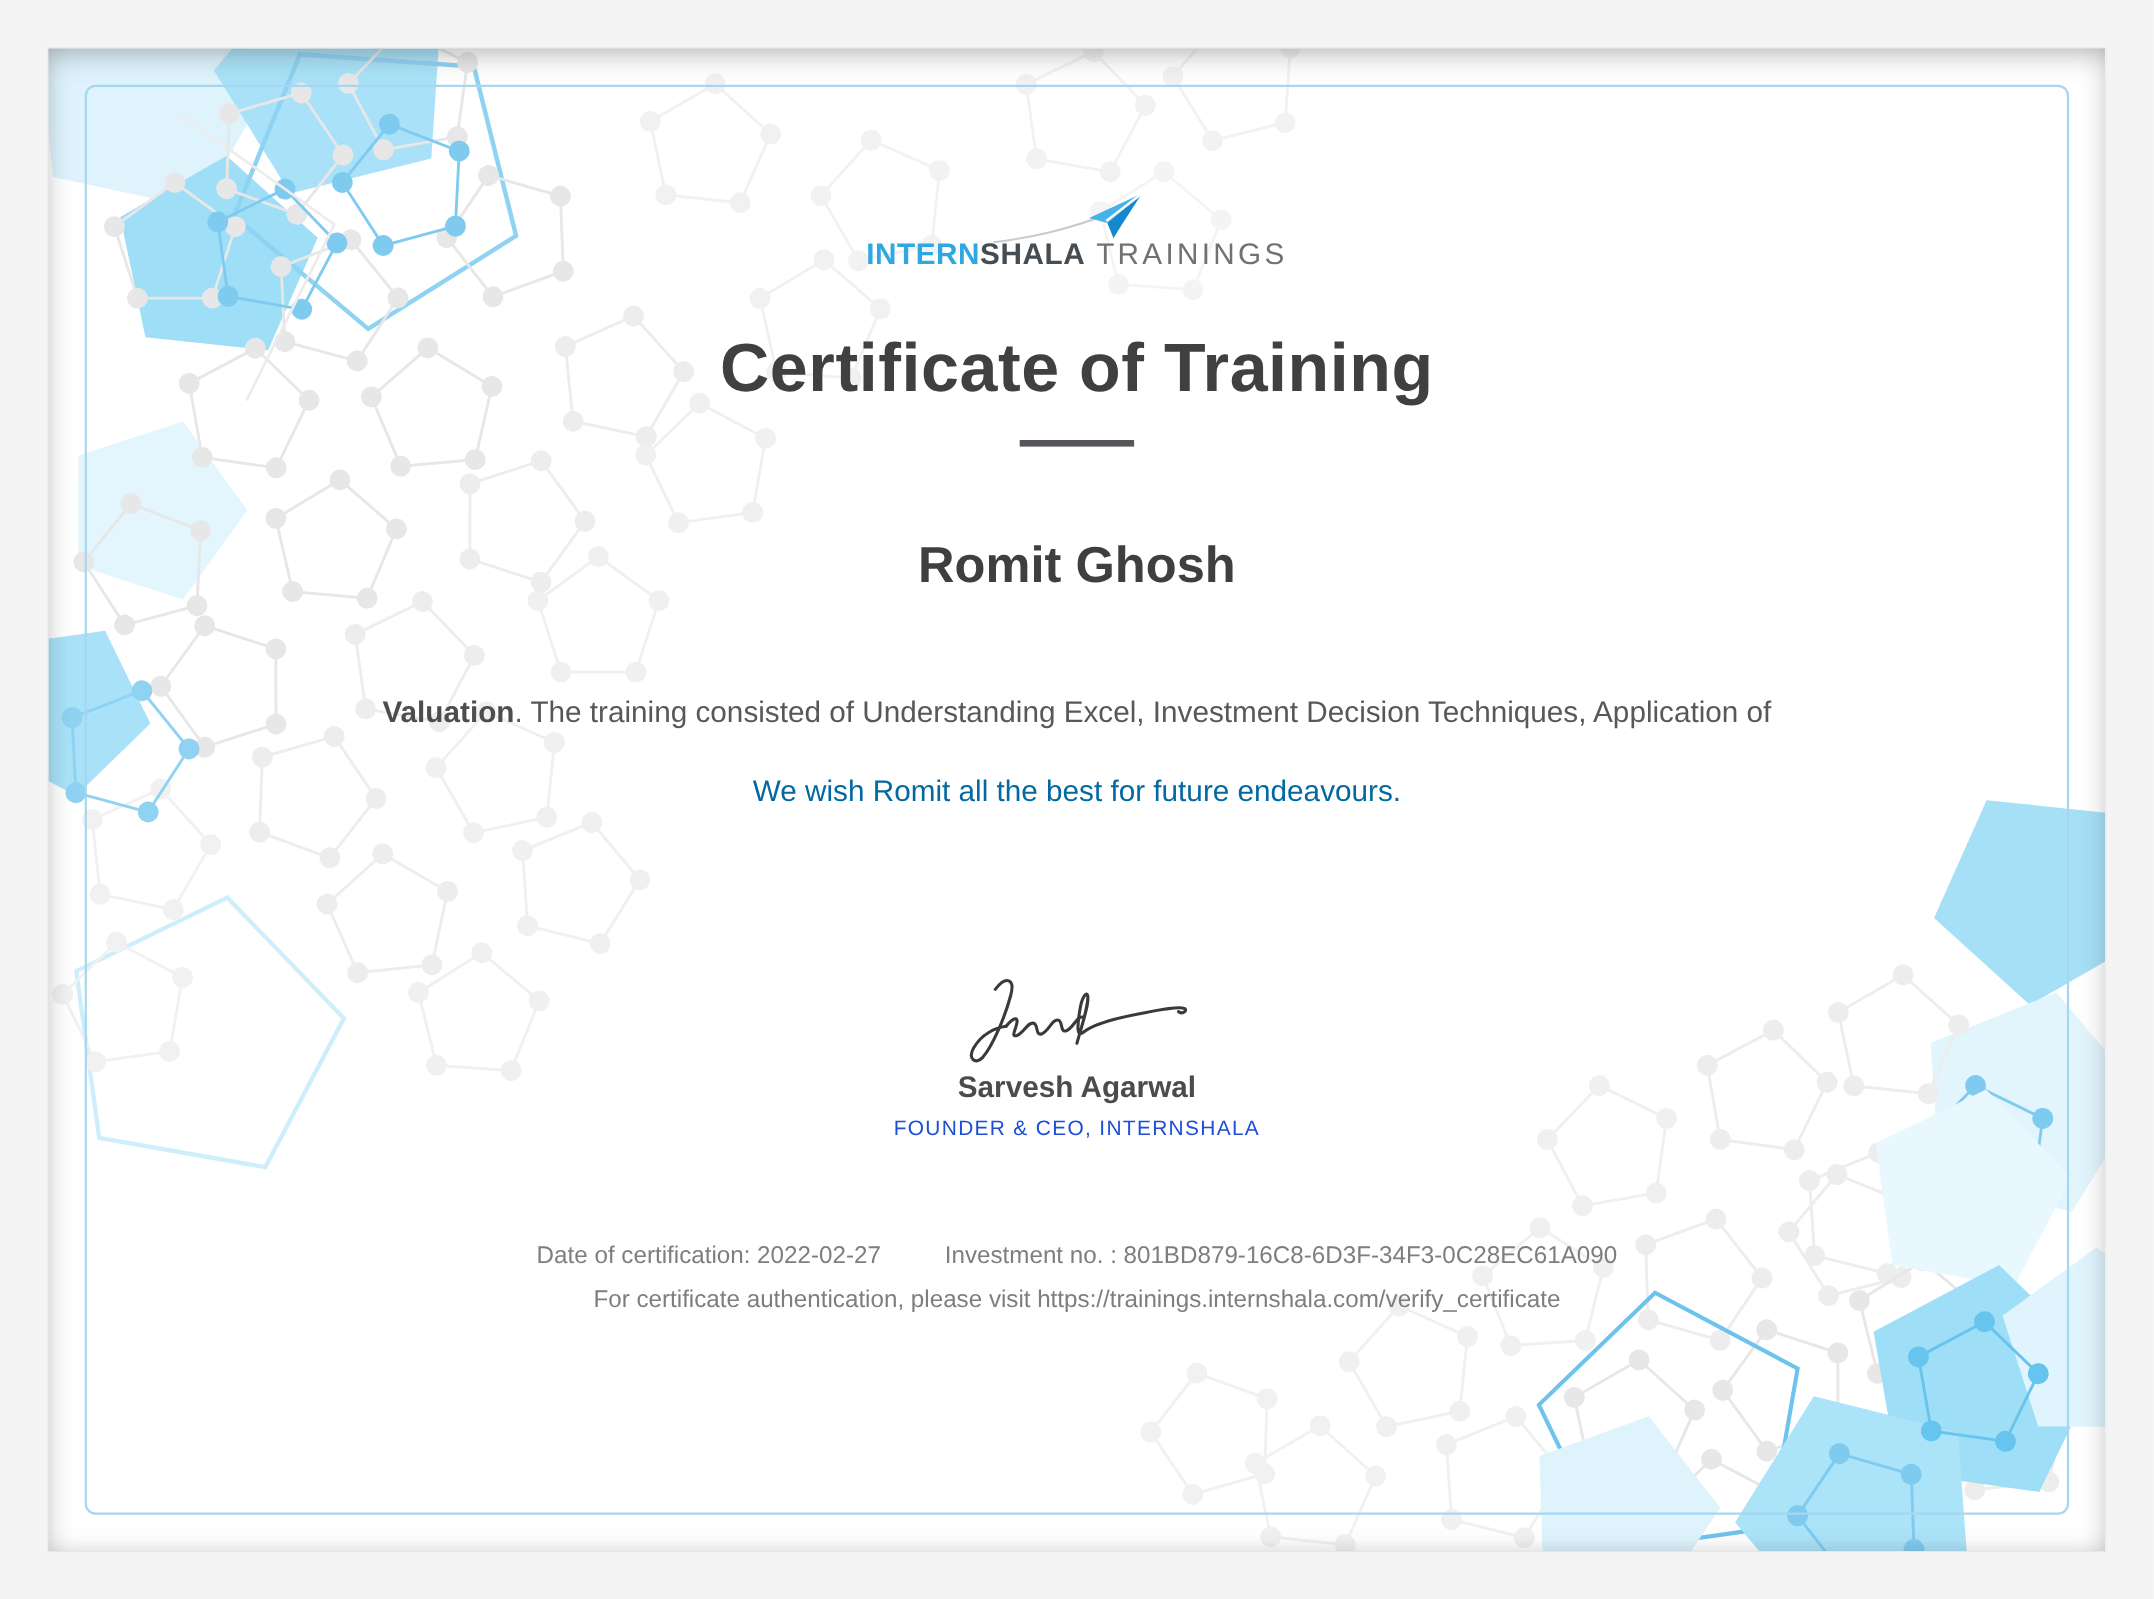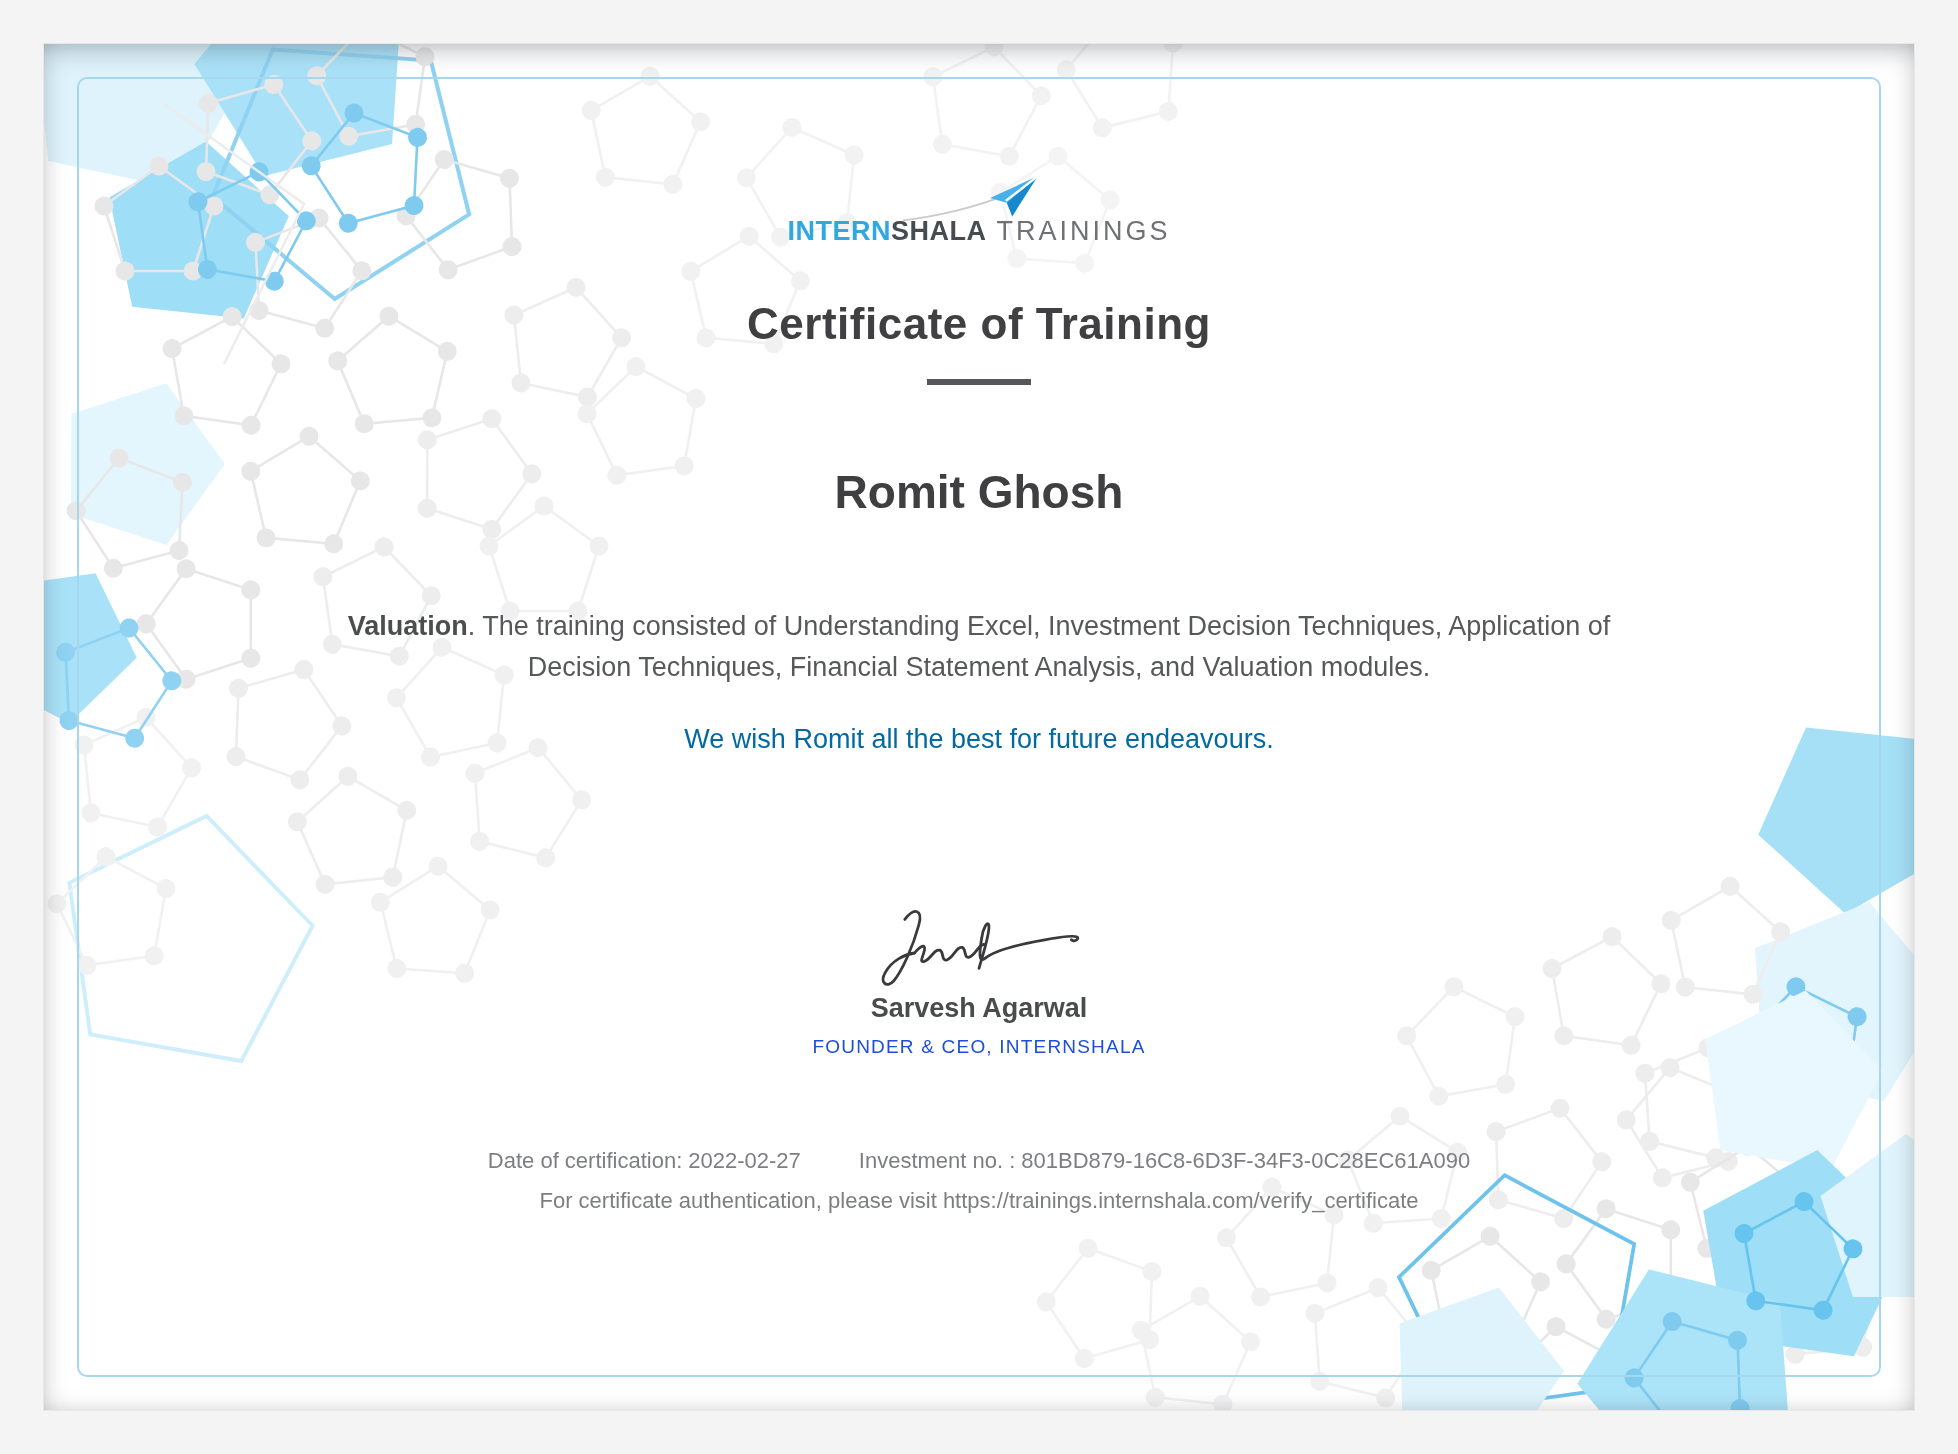--- a/index.html
+++ b/index.html
@@ -18,21 +18,21 @@
   .content{position:absolute;inset:0;z-index:3;display:flex;flex-direction:column;align-items:center;}
 
   
   .logo{margin-top:172px;position:relative;}
   .plane{position:absolute;top:-42px;left:50%;transform:translateX(-55%);width:150px;height:50px;}
   .logo-text{font-size:27px;font-weight:700;letter-spacing:.5px;white-space:nowrap;}
   .lt-intern{color:#2fa8e1;}
   .lt-shala{color:#454c52;}
   .lt-trainings{color:#707175;font-weight:400;letter-spacing:3px;margin-left:10px;}
 
-  .title{margin:52px 0 0 0;font-size:44px;font-weight:700;color:#404042;letter-spacing:.5px;}
+  .title{margin:52px 0 0 0;font-size:62px;font-weight:700;color:#404042;letter-spacing:.5px;}
   .title-underline{margin-top:30px;width:104px;height:6px;background:#55565a;}
 
   .recipient{margin:80px 0 0 0;font-size:46px;font-weight:700;color:#3f3e40;}
 
   .body-text{margin:46px 0 0 0;text-align:center;font-size:27px;color:#57585a;line-height:41px;}
   .body-text .bline{white-space:nowrap;}
   .body-text strong{color:#4c4d4f;}
   .wish{margin:36px 0 0 0;font-size:27px;color:#0369a1;}
 
   .signature{margin-top:148px;width:210px;height:86px;}
@@ -150,21 +150,20 @@
       </div>
 
       <h1 class="title">Certificate of Training</h1>
       <div class="title-underline"></div>
 
       <h2 class="recipient">Romit Ghosh</h2>
 
       <p class="body-text">
         <br>
         <span class="bline"><strong>Valuation</strong><span>. The training consisted of Understanding Excel, Investment Decision Techniques, Application of</span></span><br>
-        <span class="bline"><span>Decision Techniques, Financial Statement Analysis, and Valuation modules.</span></span>
       </p>
 
       <p class="wish">We wish Romit all the best for future endeavours.</p>
 
       <svg class="signature" viewBox="0 0 300 120" aria-hidden="true">
         <g fill="none" stroke="#3a3a3c" stroke-width="4" stroke-linecap="round">
           <path d="M44,22 C58,4 70,8 64,30 C56,60 40,96 28,110 C18,121 8,112 16,98 C26,80 44,72 58,70"></path>
           <path d="M58,70 C66,60 74,56 72,66 C70,76 64,84 72,82 C82,78 86,64 94,66 C100,68 96,82 104,80 C114,76 118,60 126,62 C132,64 128,78 136,76 C146,72 150,56 158,58"></path>
           <path d="M150,92 C158,64 166,40 164,30 C162,24 156,34 154,48 C150,72 150,84 158,78 C170,68 195,60 240,52 C266,47 284,44 290,47 C294,50 286,55 282,51"></path>
         </g>

